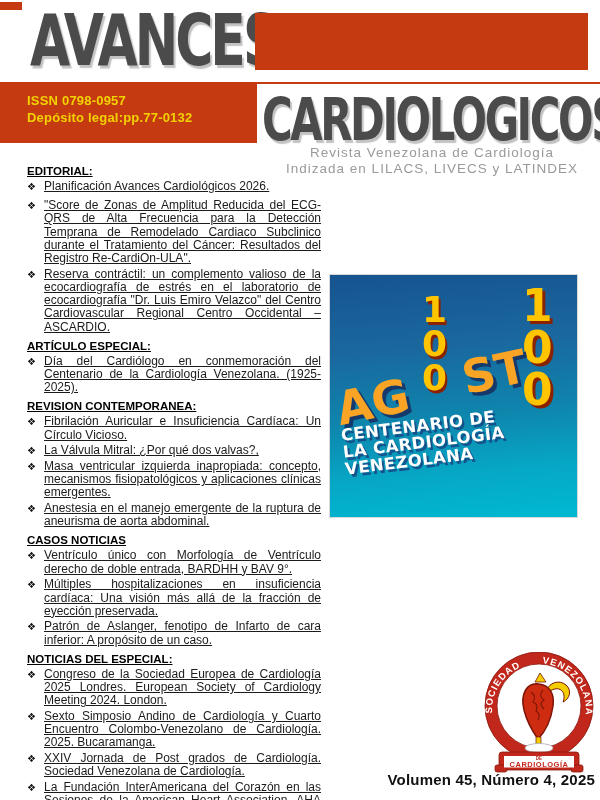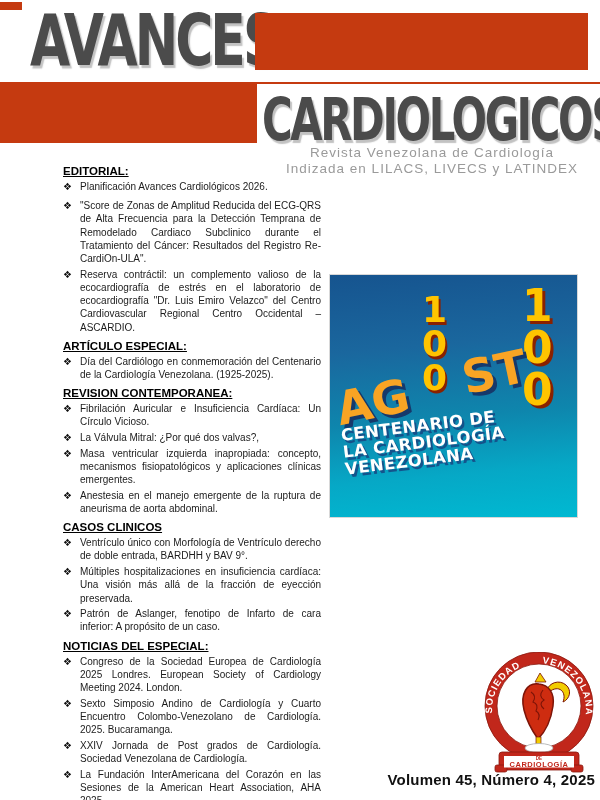--- a/index.html
+++ b/index.html
@@ -33,28 +33,28 @@
     transform:scale(0.95,1.32); transform-origin:left top;
     text-shadow:2px 2px 1px rgba(120,120,120,.45);
   }
   .subtitle {
     position:absolute; left:272px; top:145px; width:320px; text-align:center;
     color:#9a9a9a; font-size:13.5px; line-height:16px; letter-spacing:1px; white-space:nowrap;
   }
 
   
   .toc { position:absolute; left:27px; top:160px; width:294px; color:#1b1b1b; }
-  .toc-section { margin-bottom:6px;margin-left:36px; }
+  .toc-section { margin-bottom:6px; }
   .toc-heading {
     font-size:11.5px; font-weight:bold; text-decoration:underline;
     margin:5px 0 3px 0; color:#000;
   }
   .toc-item { display:flex; margin-bottom:2.5px; }
   .bullet { width:17px; flex:0 0 17px; font-size:10px; line-height:13px; color:#111; }
-  .item-text { flex:1; font-size:10px; line-height:13.2px; text-align:justify; }
+  .item-text { flex:1; font-size:12px; line-height:13.2px; text-align:justify;text-decoration:underline; }
 
   
   .poster {
     position:absolute; left:330px; top:275px; width:247px; height:242px;
     background:linear-gradient(175deg, #16548f 0%, #1a679e 30%, #0e86ad 58%, #06a8c6 80%, #00b9d2 100%);
     overflow:hidden; box-shadow:0 0 0 1px #d8d8d8;
   }
   .poster .digit-col { position:absolute; display:flex; flex-direction:column; align-items:center;
     font-family:"DejaVu Sans", sans-serif; font-weight:800; color:#ffc400; }
   .digit-col-mid { left:92px; top:18px; font-size:36px; line-height:0.95; text-shadow:2px 3px 0 #8a2100; }
@@ -83,20 +83,24 @@
 </style>
 </head>
 <body>
 
 <div id="page">
 
   <div class="corner-mark"></div>
   <div class="title-avances">AVANCES</div>
   <div class="red-block-top"></div>
   <div class="red-bar"></div>
+  <div class="issn-block">
+    <div>ISSN 0798-0957</div>
+    <div>Depósito legal:pp.77-0132</div>
+  </div>
   <div class="white-box"></div>
   <div class="title-cardiologicos">CARDIOLOGICOS</div>
   <div class="subtitle">
     <div>Revista Venezolana de Cardiología</div>
     <div>Indizada en LILACS, LIVECS y LATINDEX</div>
   </div>
 
   <div class="toc">
       <div class="toc-section">
         <div class="toc-heading">EDITORIAL:</div>
@@ -135,21 +139,21 @@
         <div class="toc-item">
           <span class="bullet">❖</span>
           <div class="item-text">Masa ventricular izquierda inapropiada: concepto, mecanismos fisiopatológicos y aplicaciones clínicas emergentes.</div>
         </div>
         <div class="toc-item">
           <span class="bullet">❖</span>
           <div class="item-text">Anestesia en el manejo emergente de la ruptura de aneurisma de aorta abdominal.</div>
         </div>
       </div>
       <div class="toc-section">
-        <div class="toc-heading">CASOS CLINICOS</div>
+        <div class="toc-heading">CASOS NOTICIAS</div>
         <div class="toc-item">
           <span class="bullet">❖</span>
           <div class="item-text">Ventrículo único con Morfología de Ventrículo derecho de doble entrada, BARDHH y BAV 9°.</div>
         </div>
         <div class="toc-item">
           <span class="bullet">❖</span>
           <div class="item-text">Múltiples hospitalizaciones en insuficiencia cardíaca: Una visión más allá de la fracción de eyección preservada.</div>
         </div>
         <div class="toc-item">
           <span class="bullet">❖</span>

